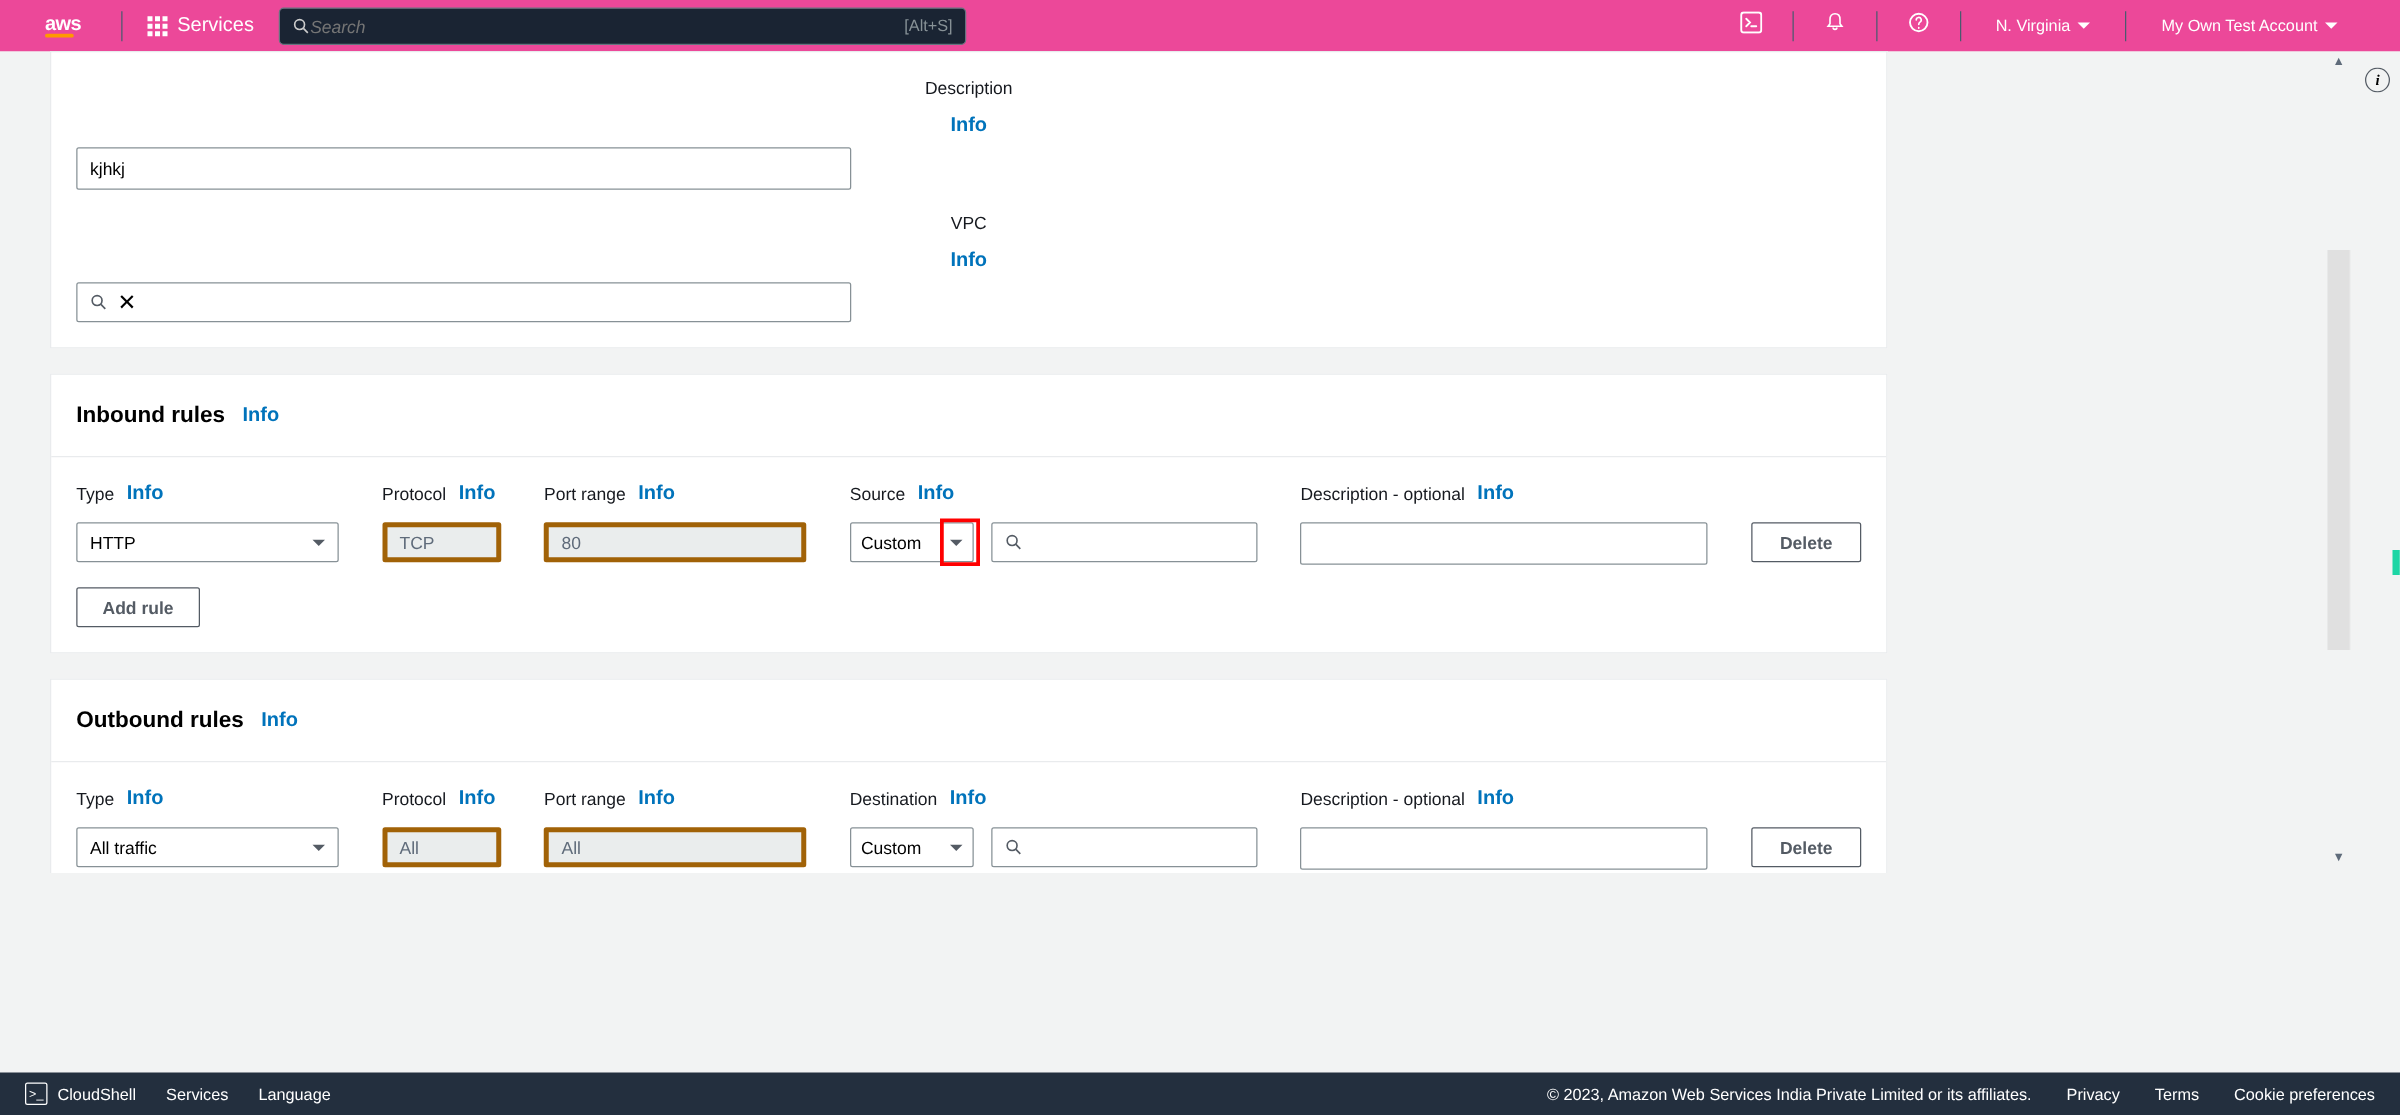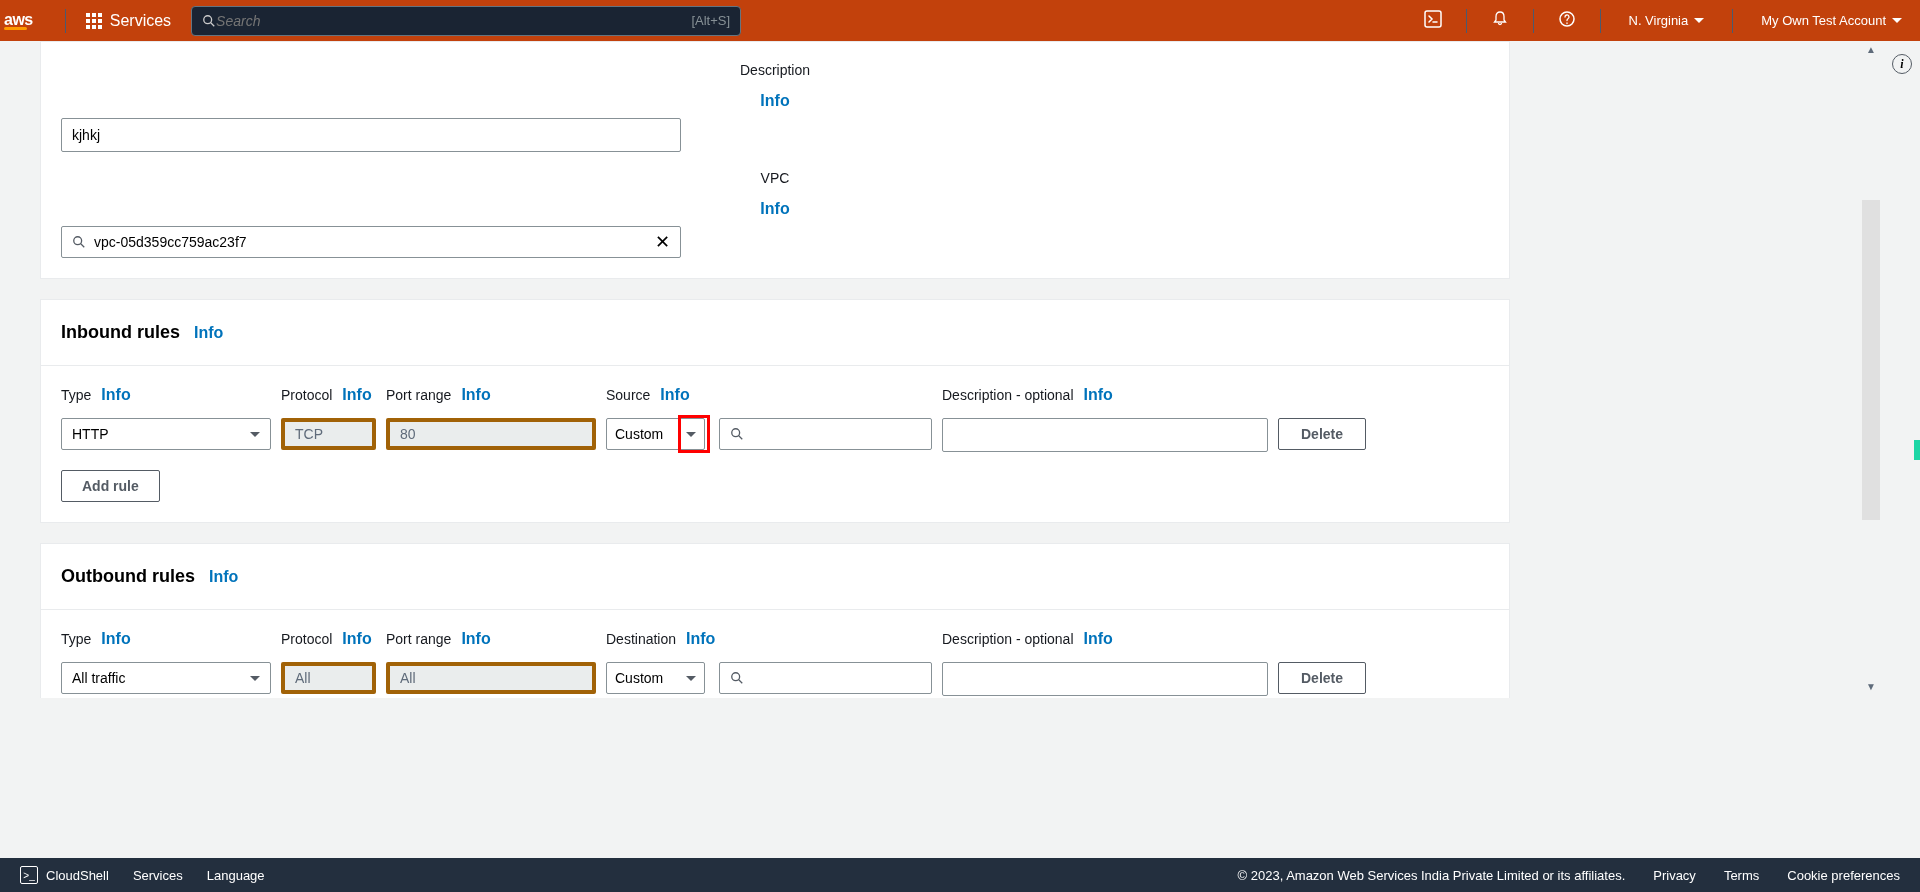--- a/index.html
+++ b/index.html
@@ -11,25 +11,25 @@
 body {
   background: #f2f3f3;
   width: 1920px;
   height: 892px;
   overflow: hidden;
   position: relative;
 }
 
 
 .top-nav {
-  background: #c2410c;
+  background: #ec4899;
   height: 41px;
   display: flex;
   align-items: center;
-  padding: 0 4px;
+  padding: 0 36px;
   color: #fff;
 }
 .aws-logo {
   font-weight: 700;
   font-size: 16px;
   letter-spacing: -0.5px;
   margin-right: 18px;
   color: #fff;
 }
 .aws-logo .underline {
@@ -192,20 +192,21 @@
   font-weight: 700;
 }
 
 .rules-table {
   padding: 20px;
 }
 .rules-row {
   display: flex;
   gap: 10px;
   margin-bottom: 10px;
+  justify-content: space-between;
 }
 .col-type { width: 210px; }
 .col-protocol { width: 95px; }
 .col-portrange { width: 210px; }
 .col-source { width: 326px; }
 .col-desc { width: 326px; }
 .col-delete { width: 88px; }
 
 .col-header {
   font-size: 14px;
@@ -477,21 +478,20 @@
         <div class="field-group" style="margin-bottom:0">
           <div class="label-row">
             <label>VPC</label>
             <span class="info-link">Info</span>
           </div>
           <div class="searchable-input">
             <svg class="mag" viewBox="0 0 16 16">
                 <circle cx="6.5" cy="6.5" r="4.5" fill="none" stroke="#545b64" stroke-width="1.5"></circle>
                 <line x1="10" y1="10" x2="14" y2="14" stroke="#545b64" stroke-width="1.5"></line>
               </svg>
-            <input value="vpc-05d359cc759ac23f7" style="">
             <span class="clear-x">✕</span>
           </div>
         </div>
       </div>
     </div>
 
     <div class="card">
       <div class="section-header">
         <h2>Inbound rules</h2>
         <span class="info-link">Info</span>

